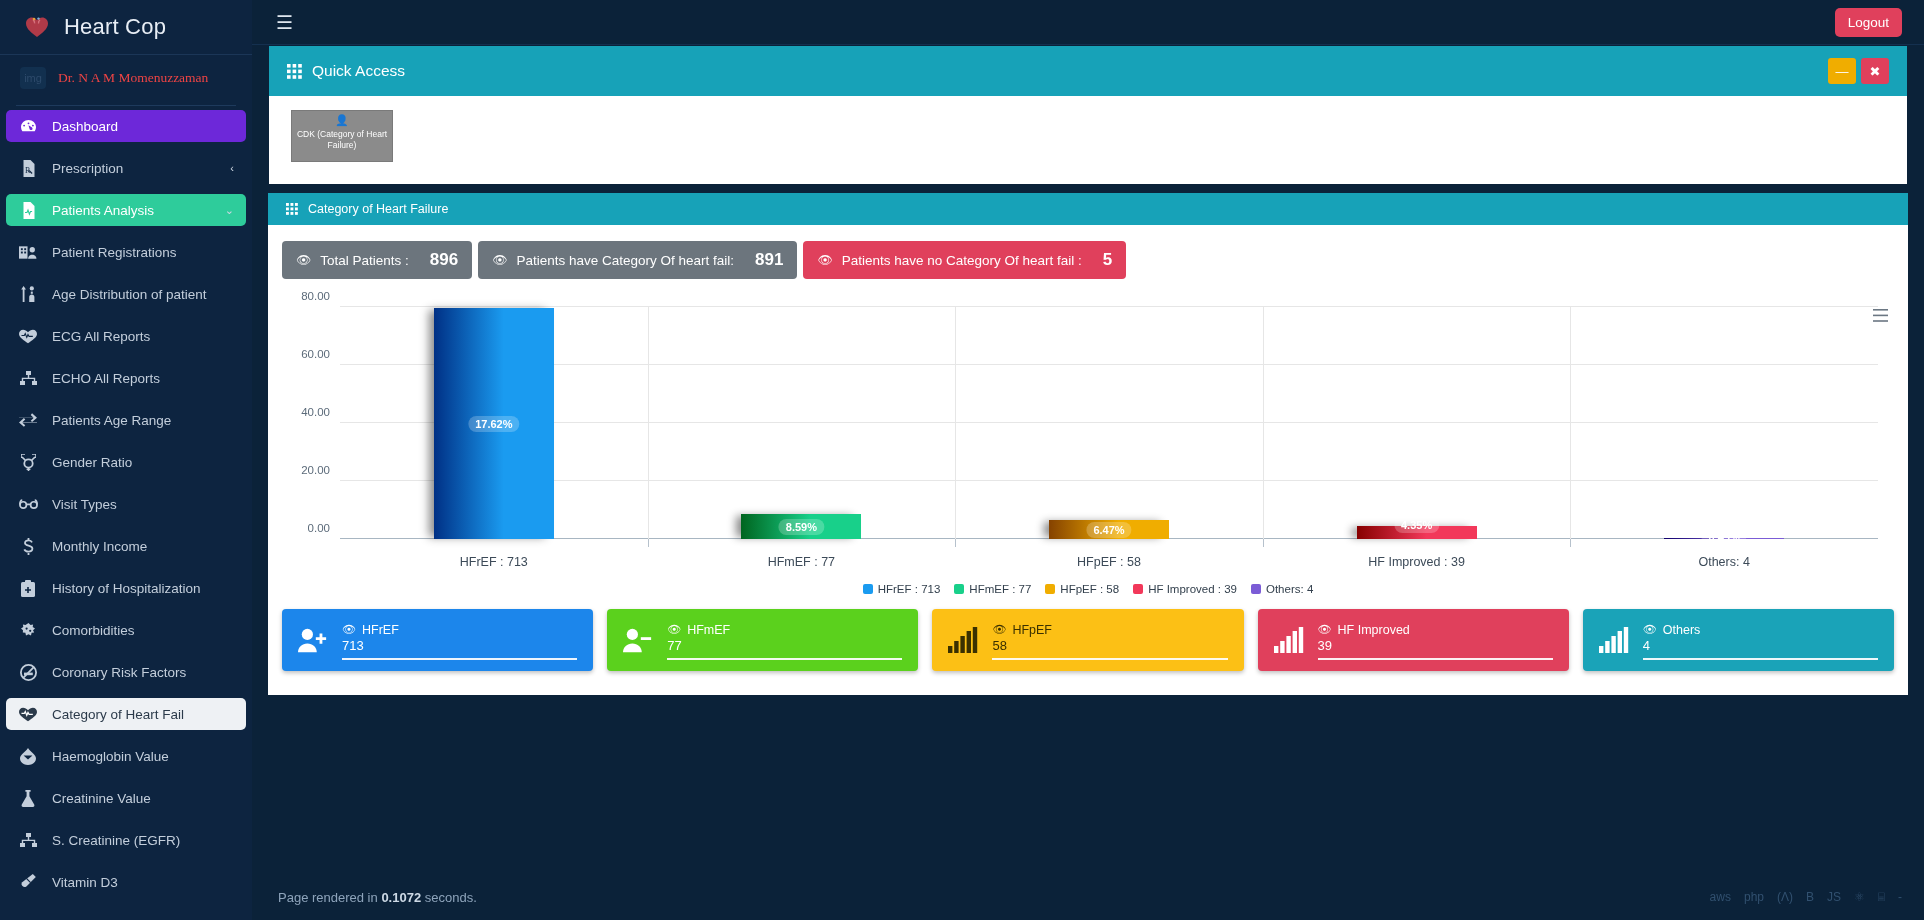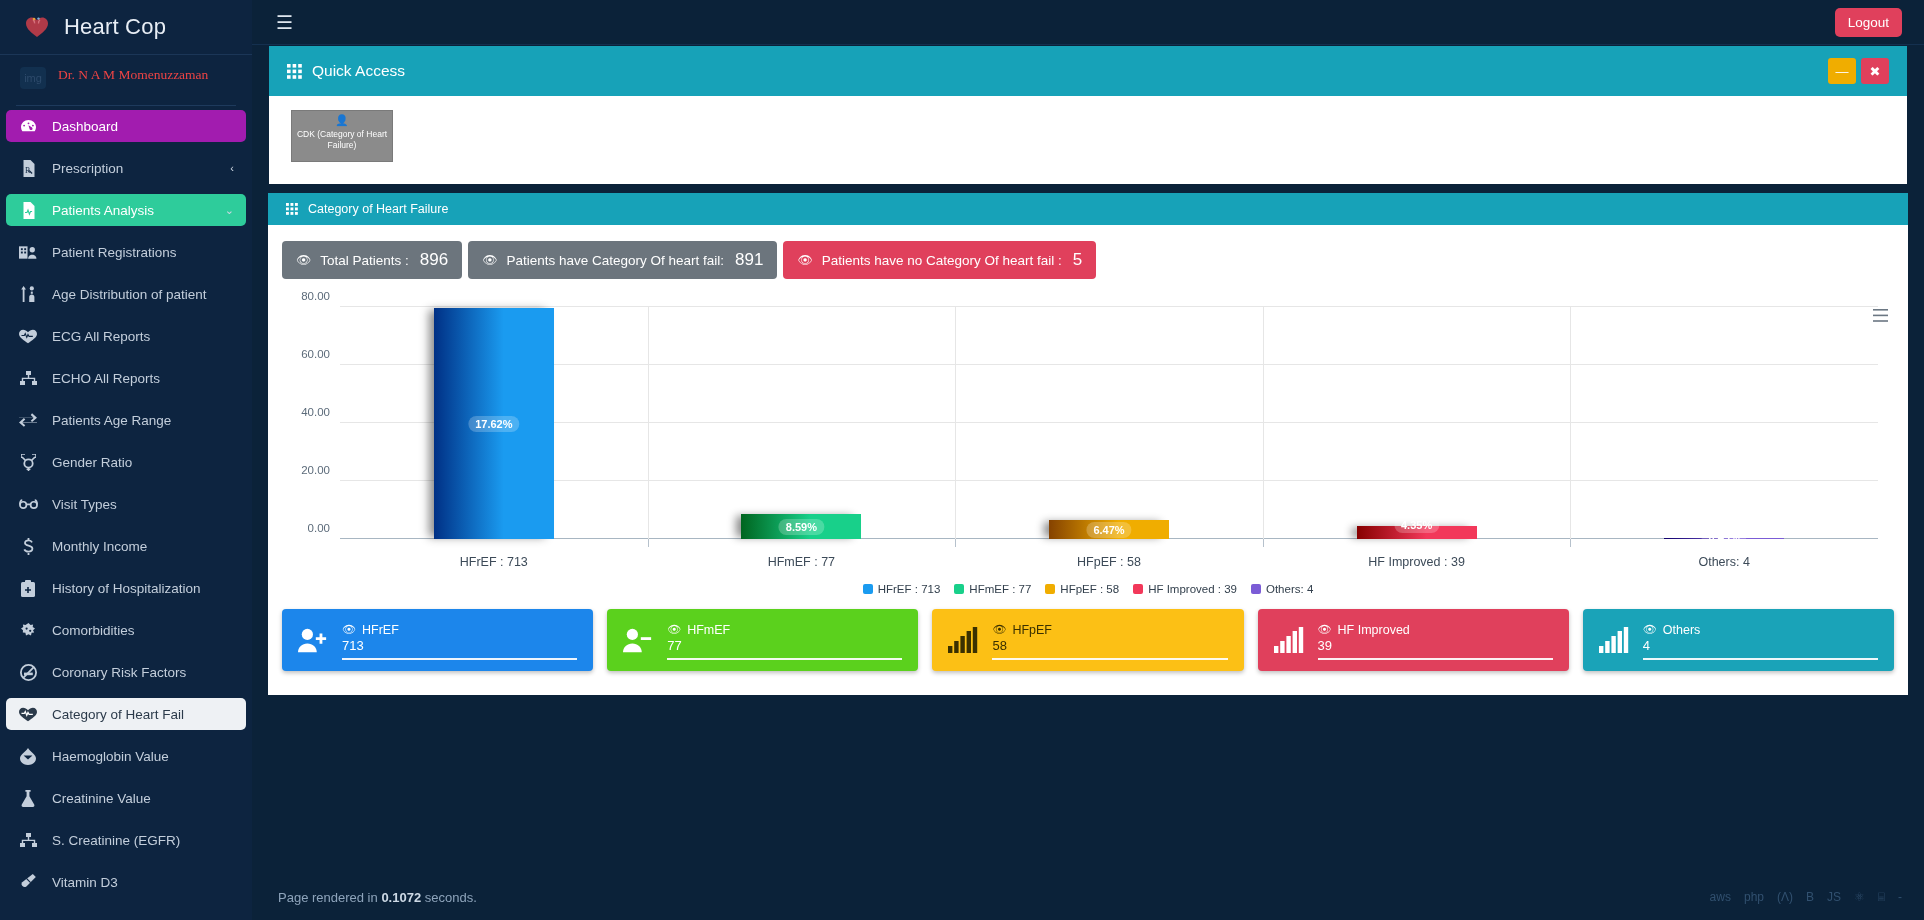--- a/index.html
+++ b/index.html
@@ -24,42 +24,42 @@
     padding-left: 20px; background: #0d2440;
     border-bottom: 1px solid #1b3657;
   }
   .brand-logo {
     width: 34px; height: 30px; display: flex; align-items: center; justify-content: center;
     font-size: 22px; line-height: 1;
   }
   .brand-title { color: #e8eef5; font-size: 22px; font-weight: 400; letter-spacing: .2px; }
 
   .user-row {
-    display: flex; align-items: flex-start; gap: 12px;
+    display: flex; align-items: center; gap: 12px;
     padding: 12px 20px 10px 20px;
   }
   .user-avatar {
     width: 26px; height: 22px; border-radius: 4px; background: #12304f;
     color: #2d4a6b; font-size: 11px; display: flex; align-items: center; justify-content: center;
   }
   .user-name { color: #ef4444; font-size: 13.5px; font-family: Liberation Serif, serif; }
   .user-sep { height: 1px; background: #1e3a5c; margin: 6px 16px 4px 16px; }
 
   .nav { padding: 0 6px; }
   .nav-item {
     display: flex; align-items: center; gap: 14px;
     height: 32px; margin: 0 0 10px 0; padding: 0 12px;
     border-radius: 5px; color: #c3cedb; font-size: 13.5px;
     position: relative; white-space: nowrap;
   }
   .nav-item .ico {
     width: 20px; min-width: 20px; display: flex; align-items: center; justify-content: center;
     color: #c3cedb;
   }
-  .nav-item.active-dash { background: #a21caf; color: #ffffff; }
+  .nav-item.active-dash { background: #6d28d9; color: #ffffff; }
   .nav-item.active-dash .ico { color: #ffffff; }
   .nav-item.active-green { background: #2ecc9b; color: #ffffff; }
   .nav-item.active-green .ico { color: #ffffff; }
   .nav-item.active-light { background: #eef1f4; color: #2b3a4a; }
   .nav-item.active-light .ico { color: #2b3a4a; }
   .nav-caret { margin-left: auto; font-size: 11px; color: #cfd8e3; }
   .nav-item .ico svg { display: block; }
 
   
   .main { flex: 1; height: 920px; position: relative; background: #0b2239; display: flex; flex-direction: column; }
@@ -115,21 +115,21 @@
 
   .chart-body { background: #fff; padding: 12px 10px 8px 10px; }
 
   .stat-badges { display: flex; gap: 6px; padding: 4px 4px 10px 4px; }
   .badge {
     display: flex; align-items: center; gap: 9px;
     background: #6c757d; color: #fff; border-radius: 4px;
     padding: 9px 14px; font-size: 13.5px; white-space: nowrap;
   }
   .badge.danger { background: #e0405c; }
-  .badge .num { font-size: 17px; font-weight: normal; margin-left: 2px; }
+  .badge .num { font-size: 17px; font-weight: bold; margin-left: 12px; }
   .badge .eye { font-size: 12px; }
 
   
   .chart-wrap { position: relative; padding: 0 6px; }
   .menu-ico {
     position: absolute; right: 10px; top: 2px; color: #6b7783;
     font-size: 15px; line-height: 1; cursor: pointer;
   }
   .plot {
     position: relative; height: 232px; margin-top: 18px;

